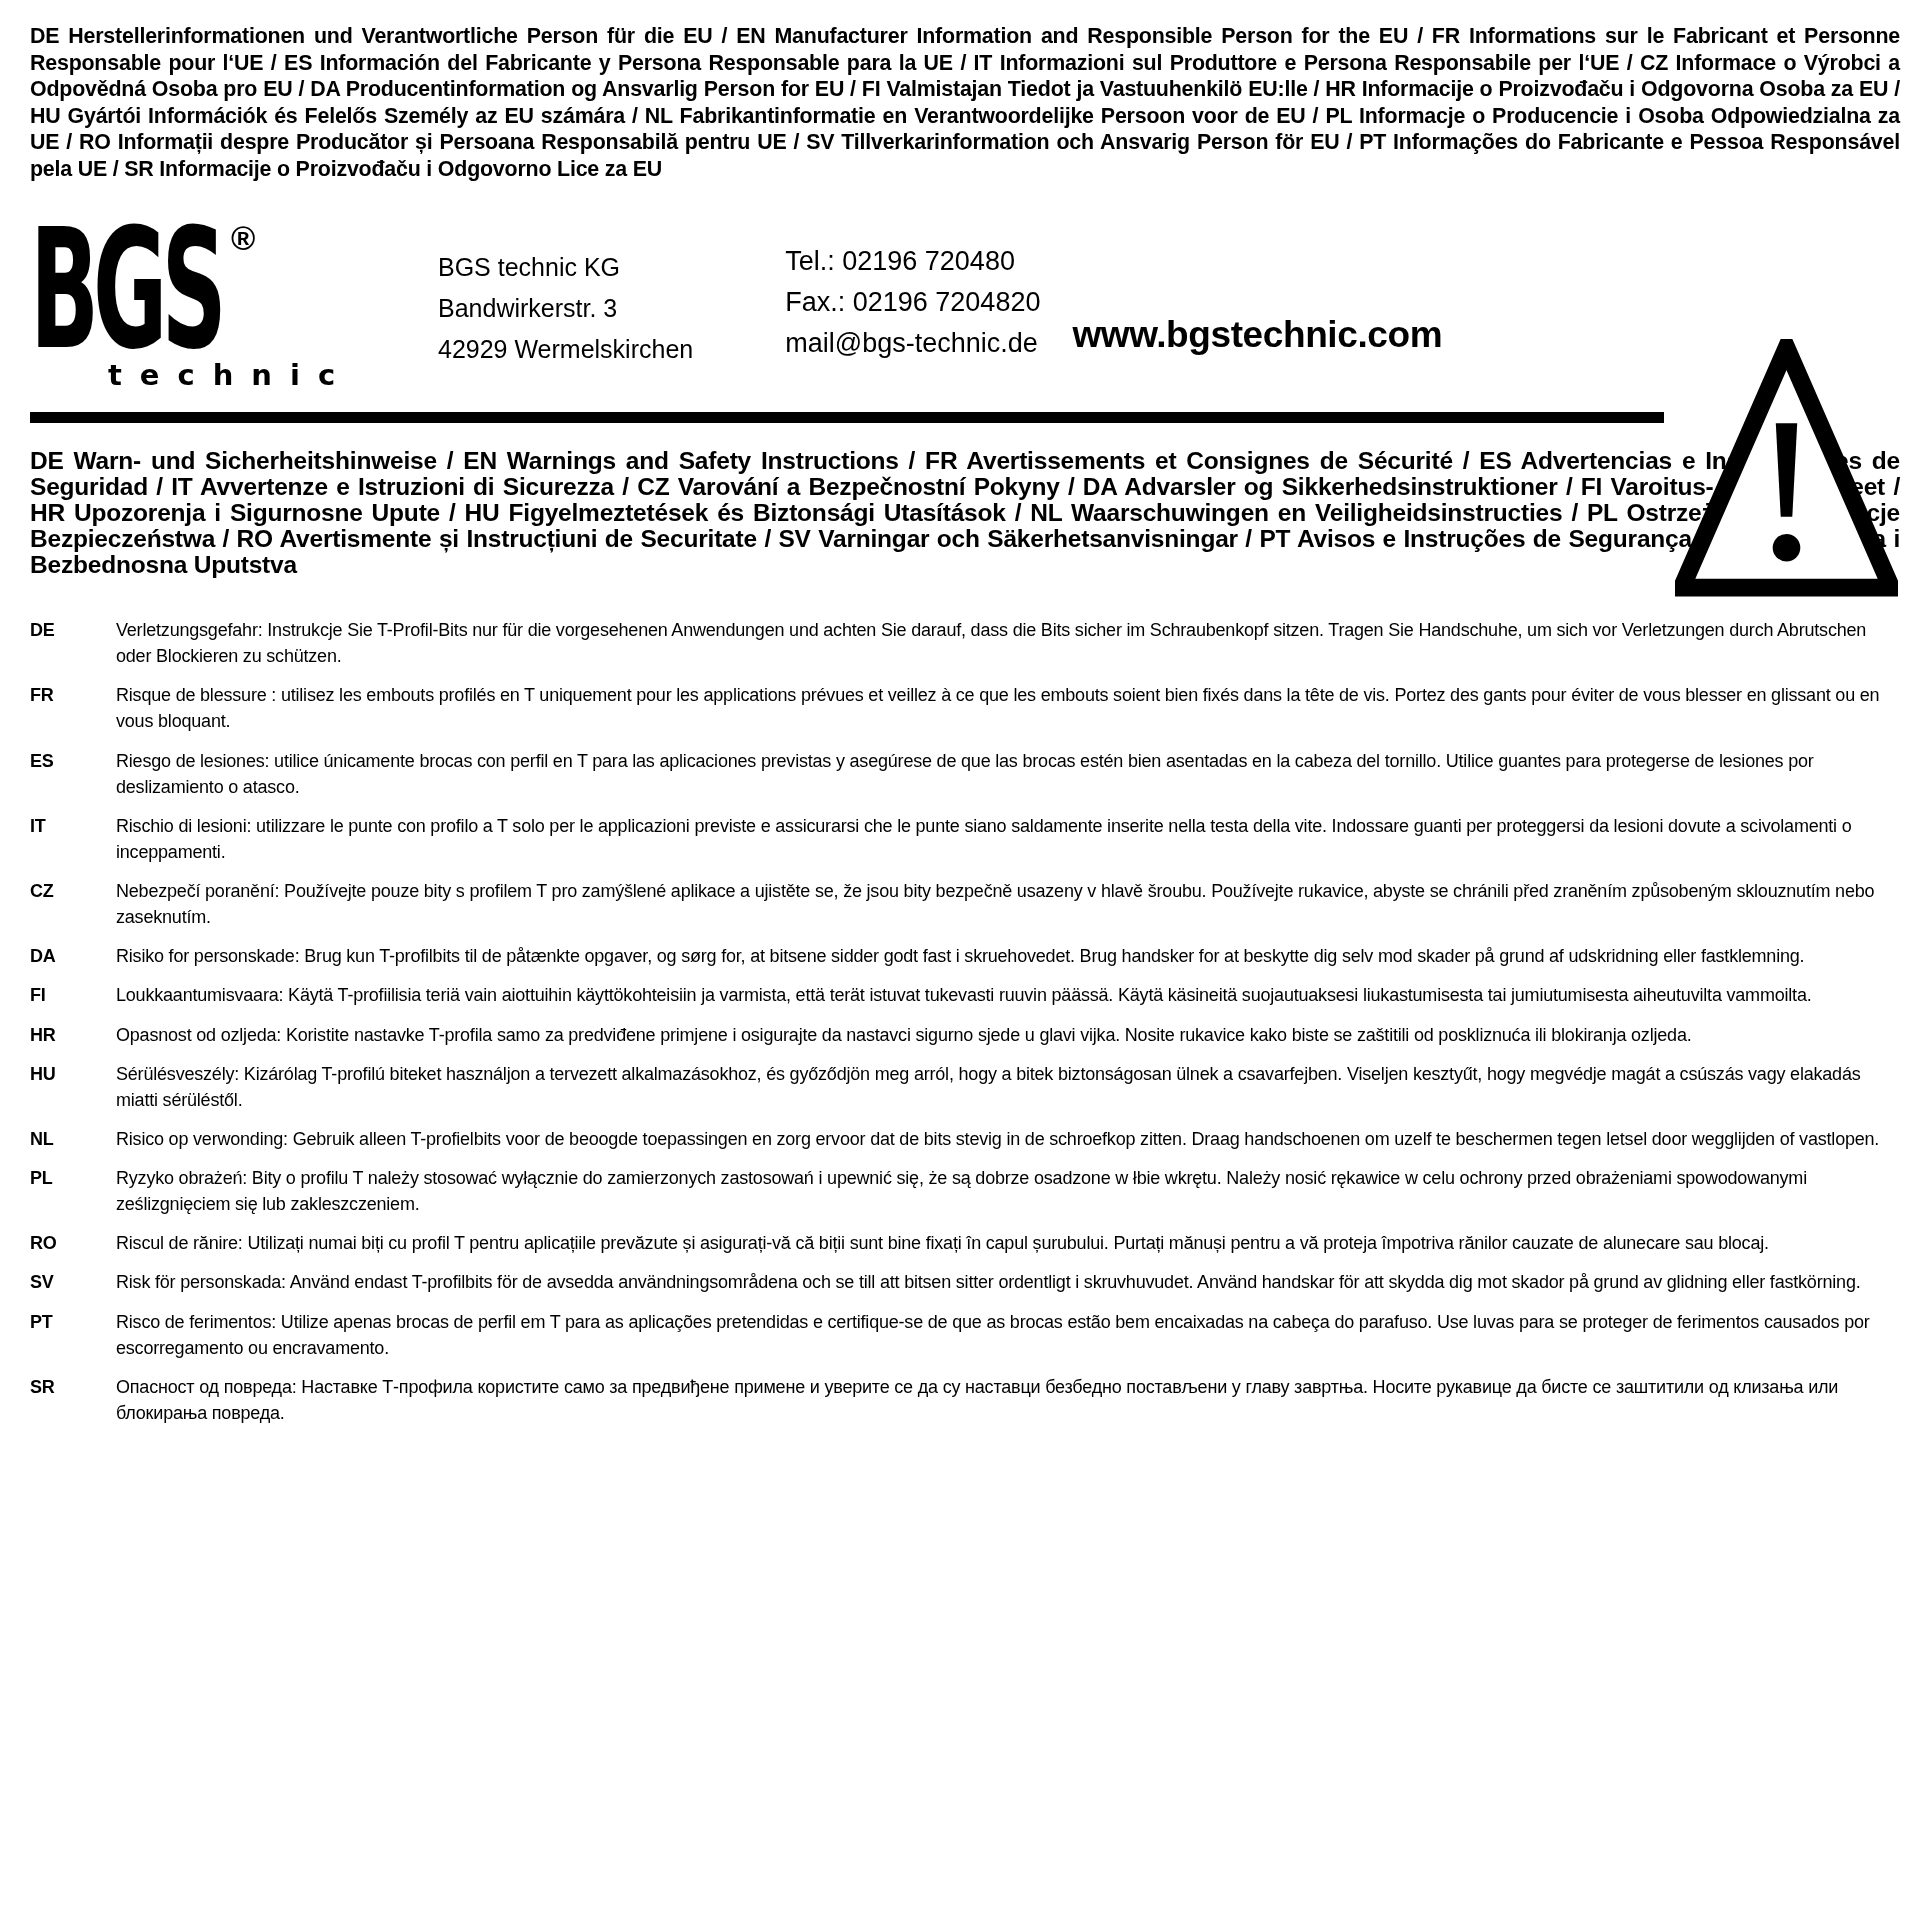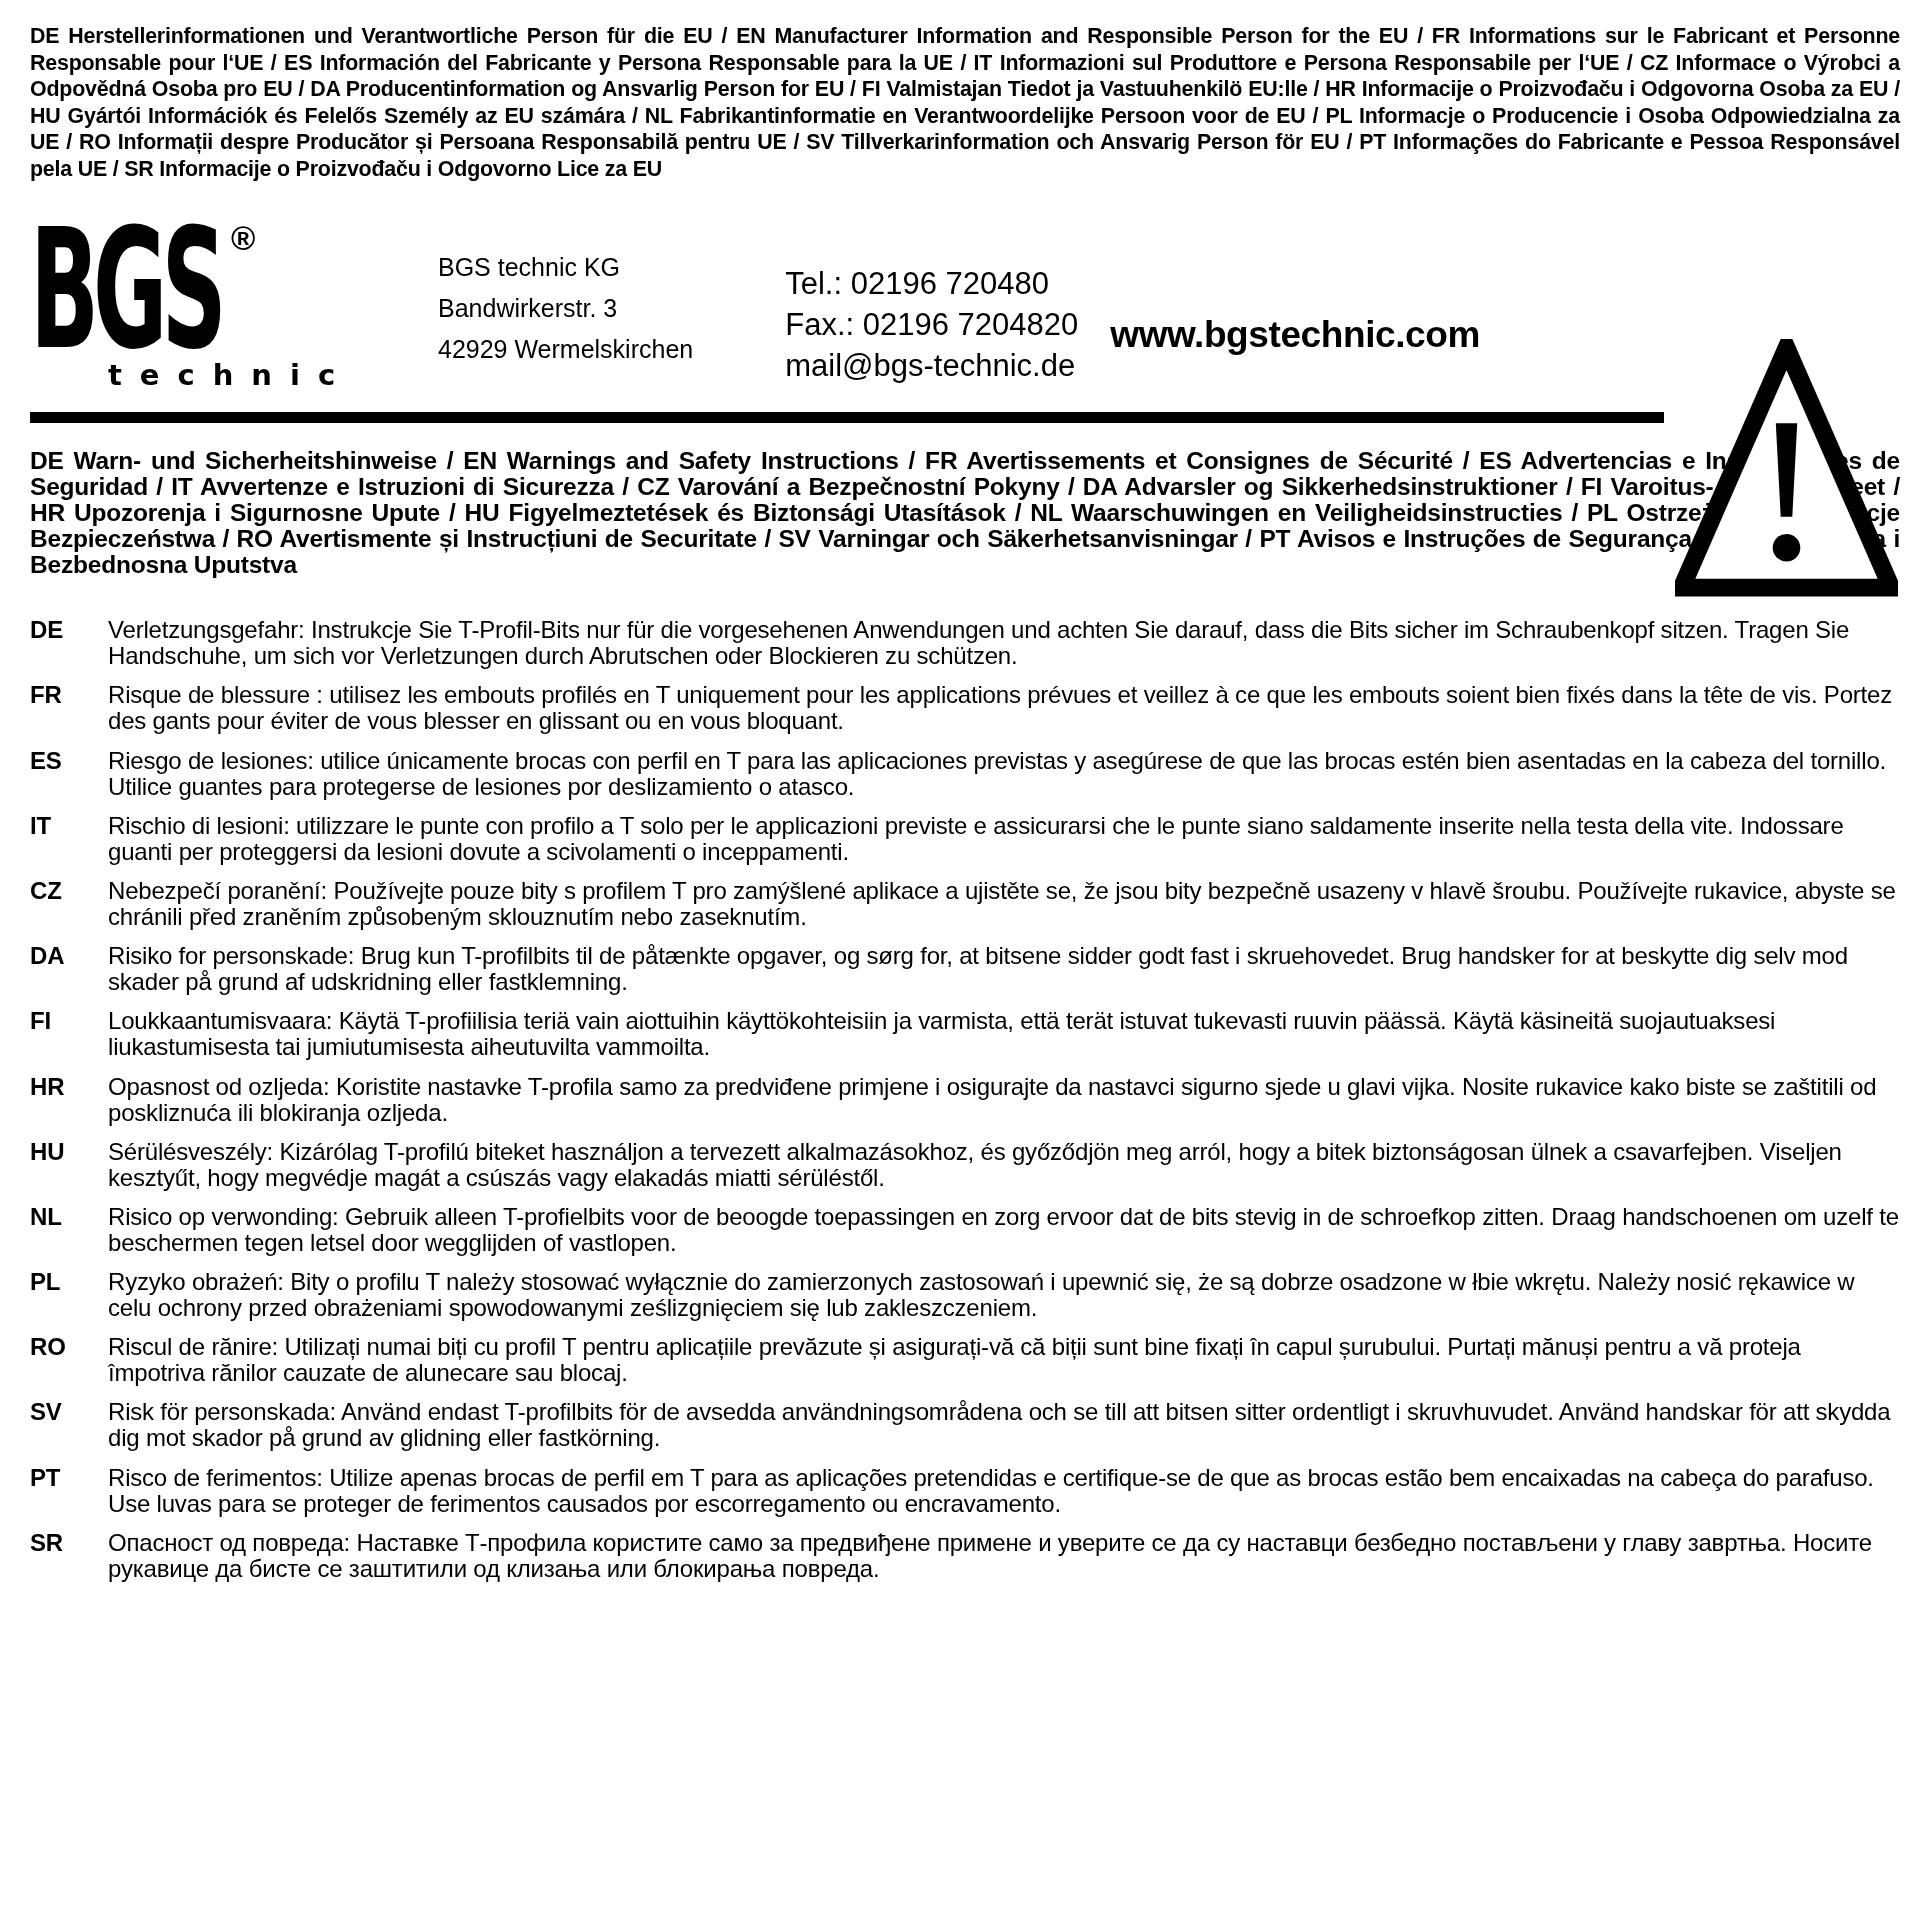--- a/index.html
+++ b/index.html
@@ -67,22 +67,22 @@
   }
   .addr{
     margin-left:175px;
     margin-top:25px;
     font-size:25px;
     line-height:41px;
     white-space:nowrap;
   }
   .contact{
     margin-left:92px;
-    margin-top:41px;
-    font-size:31px;
+    margin-top:19px;
+    font-size:27px;
     line-height:41px;
     white-space:nowrap;
   }
   .website{
     margin-left:32px;
     margin-top:92px;
     font-size:37px;
     font-weight:bold;
     letter-spacing:-0.4px;
     white-space:nowrap;
@@ -110,22 +110,22 @@
     text-align:justify;
     letter-spacing:-0.2px;
   }
   
   .wlist{
     margin-top:39px;
   }
   .wrow{
     display:grid;
     grid-template-columns:54px 1fr;
-    column-gap:24px;
-    font-size:24px;
+    column-gap:32px;
+    font-size:18px;
     line-height:26px;
     letter-spacing:-0.2px;
     margin-bottom:13.2px;
   }
   .wcode{font-weight:bold;}
   .wtext{text-align:left;}
 </style>
 </head>
 <body>
 

